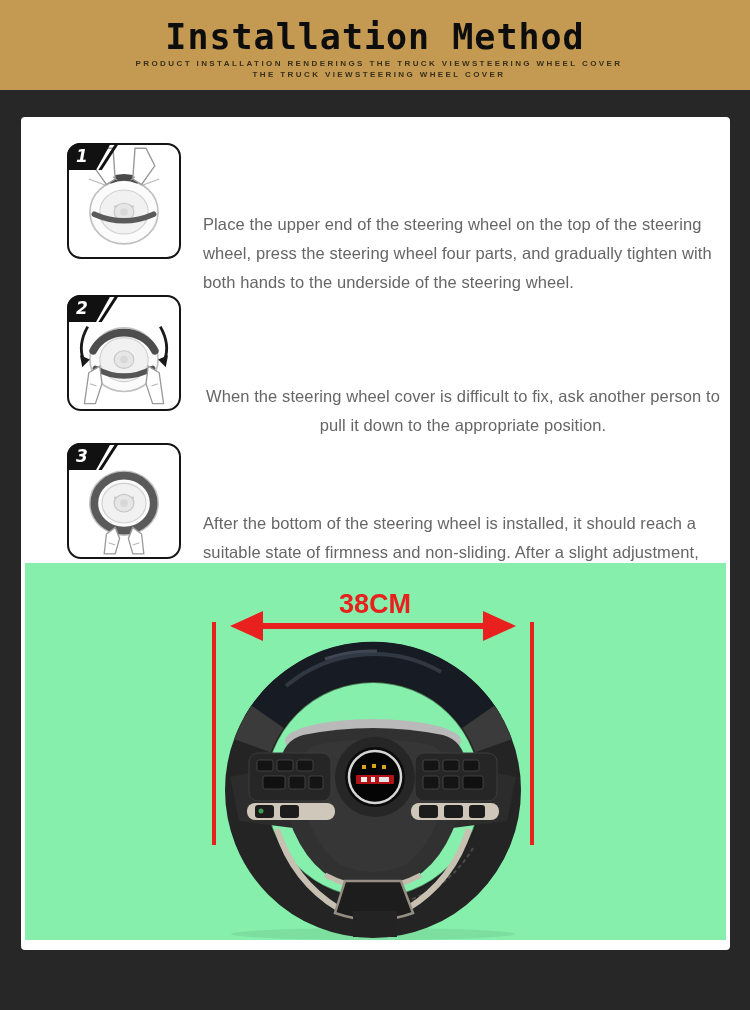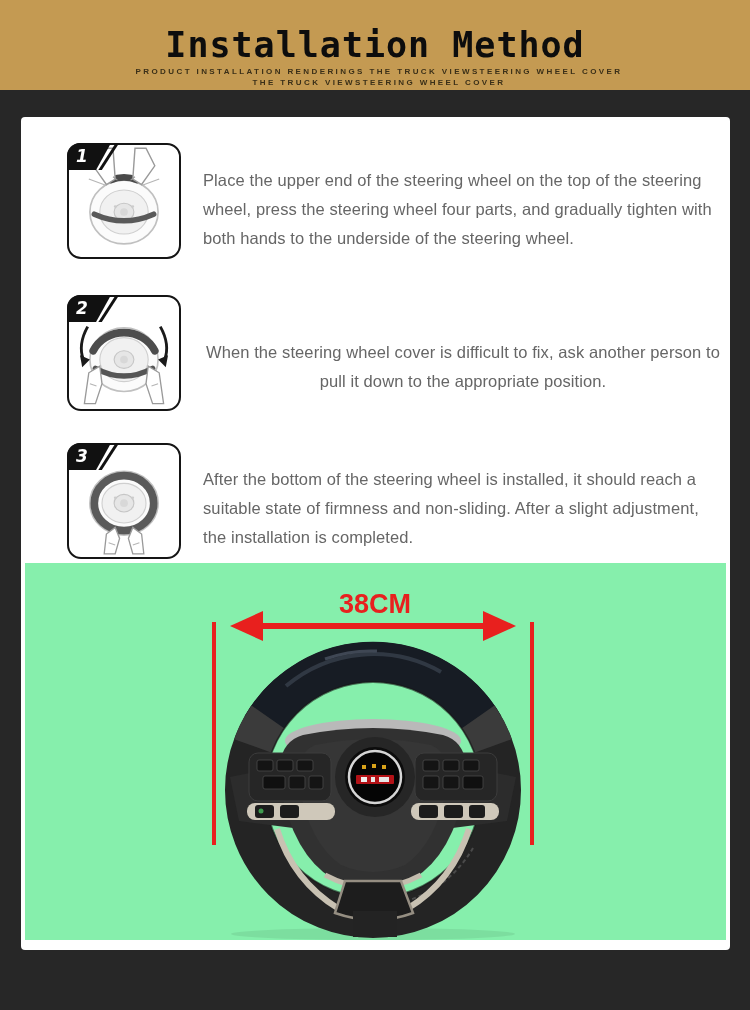--- a/index.html
+++ b/index.html
@@ -2,21 +2,21 @@
 <html><head>
 <meta charset="utf-8">
 <style>
   * { margin:0; padding:0; box-sizing:border-box; }
   body { width:750px; height:1010px; font-family:"Liberation Sans", sans-serif; }
   .page { position:relative; width:750px; height:1010px; background:#272727; overflow:hidden; }
 
   
   .header { position:absolute; top:0; left:0; width:750px; height:90px; background:#c49a52; text-align:center; }
   .header .title {
-    padding-top:24px; font-family:"DejaVu Sans Mono", monospace; font-weight:700;
+    padding-top:16px; font-family:"DejaVu Sans Mono", monospace; font-weight:700;
     font-size:35px; line-height:42px; color:#0d0d0d; letter-spacing:1px;
   }
   .header .subtitle {
     font-size:8px; font-weight:700; color:#3a2f18; letter-spacing:2.4px; line-height:11px;padding-left:8px;
   }
 
   
   .card { position:absolute; left:21px; top:117px; width:709px; height:833px; background:#ffffff; border-radius:4px; }
 
   
@@ -33,21 +33,21 @@
   .badge-stripe {
     position:absolute; top:-2px; left:-2px; width:58px; height:27px; background:#111;
     clip-path:polygon(84% 0, 90% 0, 60% 100%, 54% 100%);
   }
   .badge .num {
     position:absolute; left:9px; top:3px; color:#fff; font-weight:700; font-style:italic;
     font-size:17px; font-family:"DejaVu Sans", sans-serif;
   }
   .step-text {
     position:absolute; left:182px; width:520px; color:#666; font-size:16.5px;
-    line-height:29px; letter-spacing:0.1px;
+    line-height:29px; letter-spacing:0.1px;margin-top:44px;
   }
   .b1 { top:26px; }  .t1 { top:49px; }
   .b2 { top:178px; } .t2 { top:221px;text-align:center; }
   .b3 { top:326px; } .t3 { top:348px; }
 
   
   .photo-area { position:absolute; left:4px; top:446px; width:701px; height:377px; background:#86efac; }
   .photo-area svg { display:block; }
 </style>
 </head>

